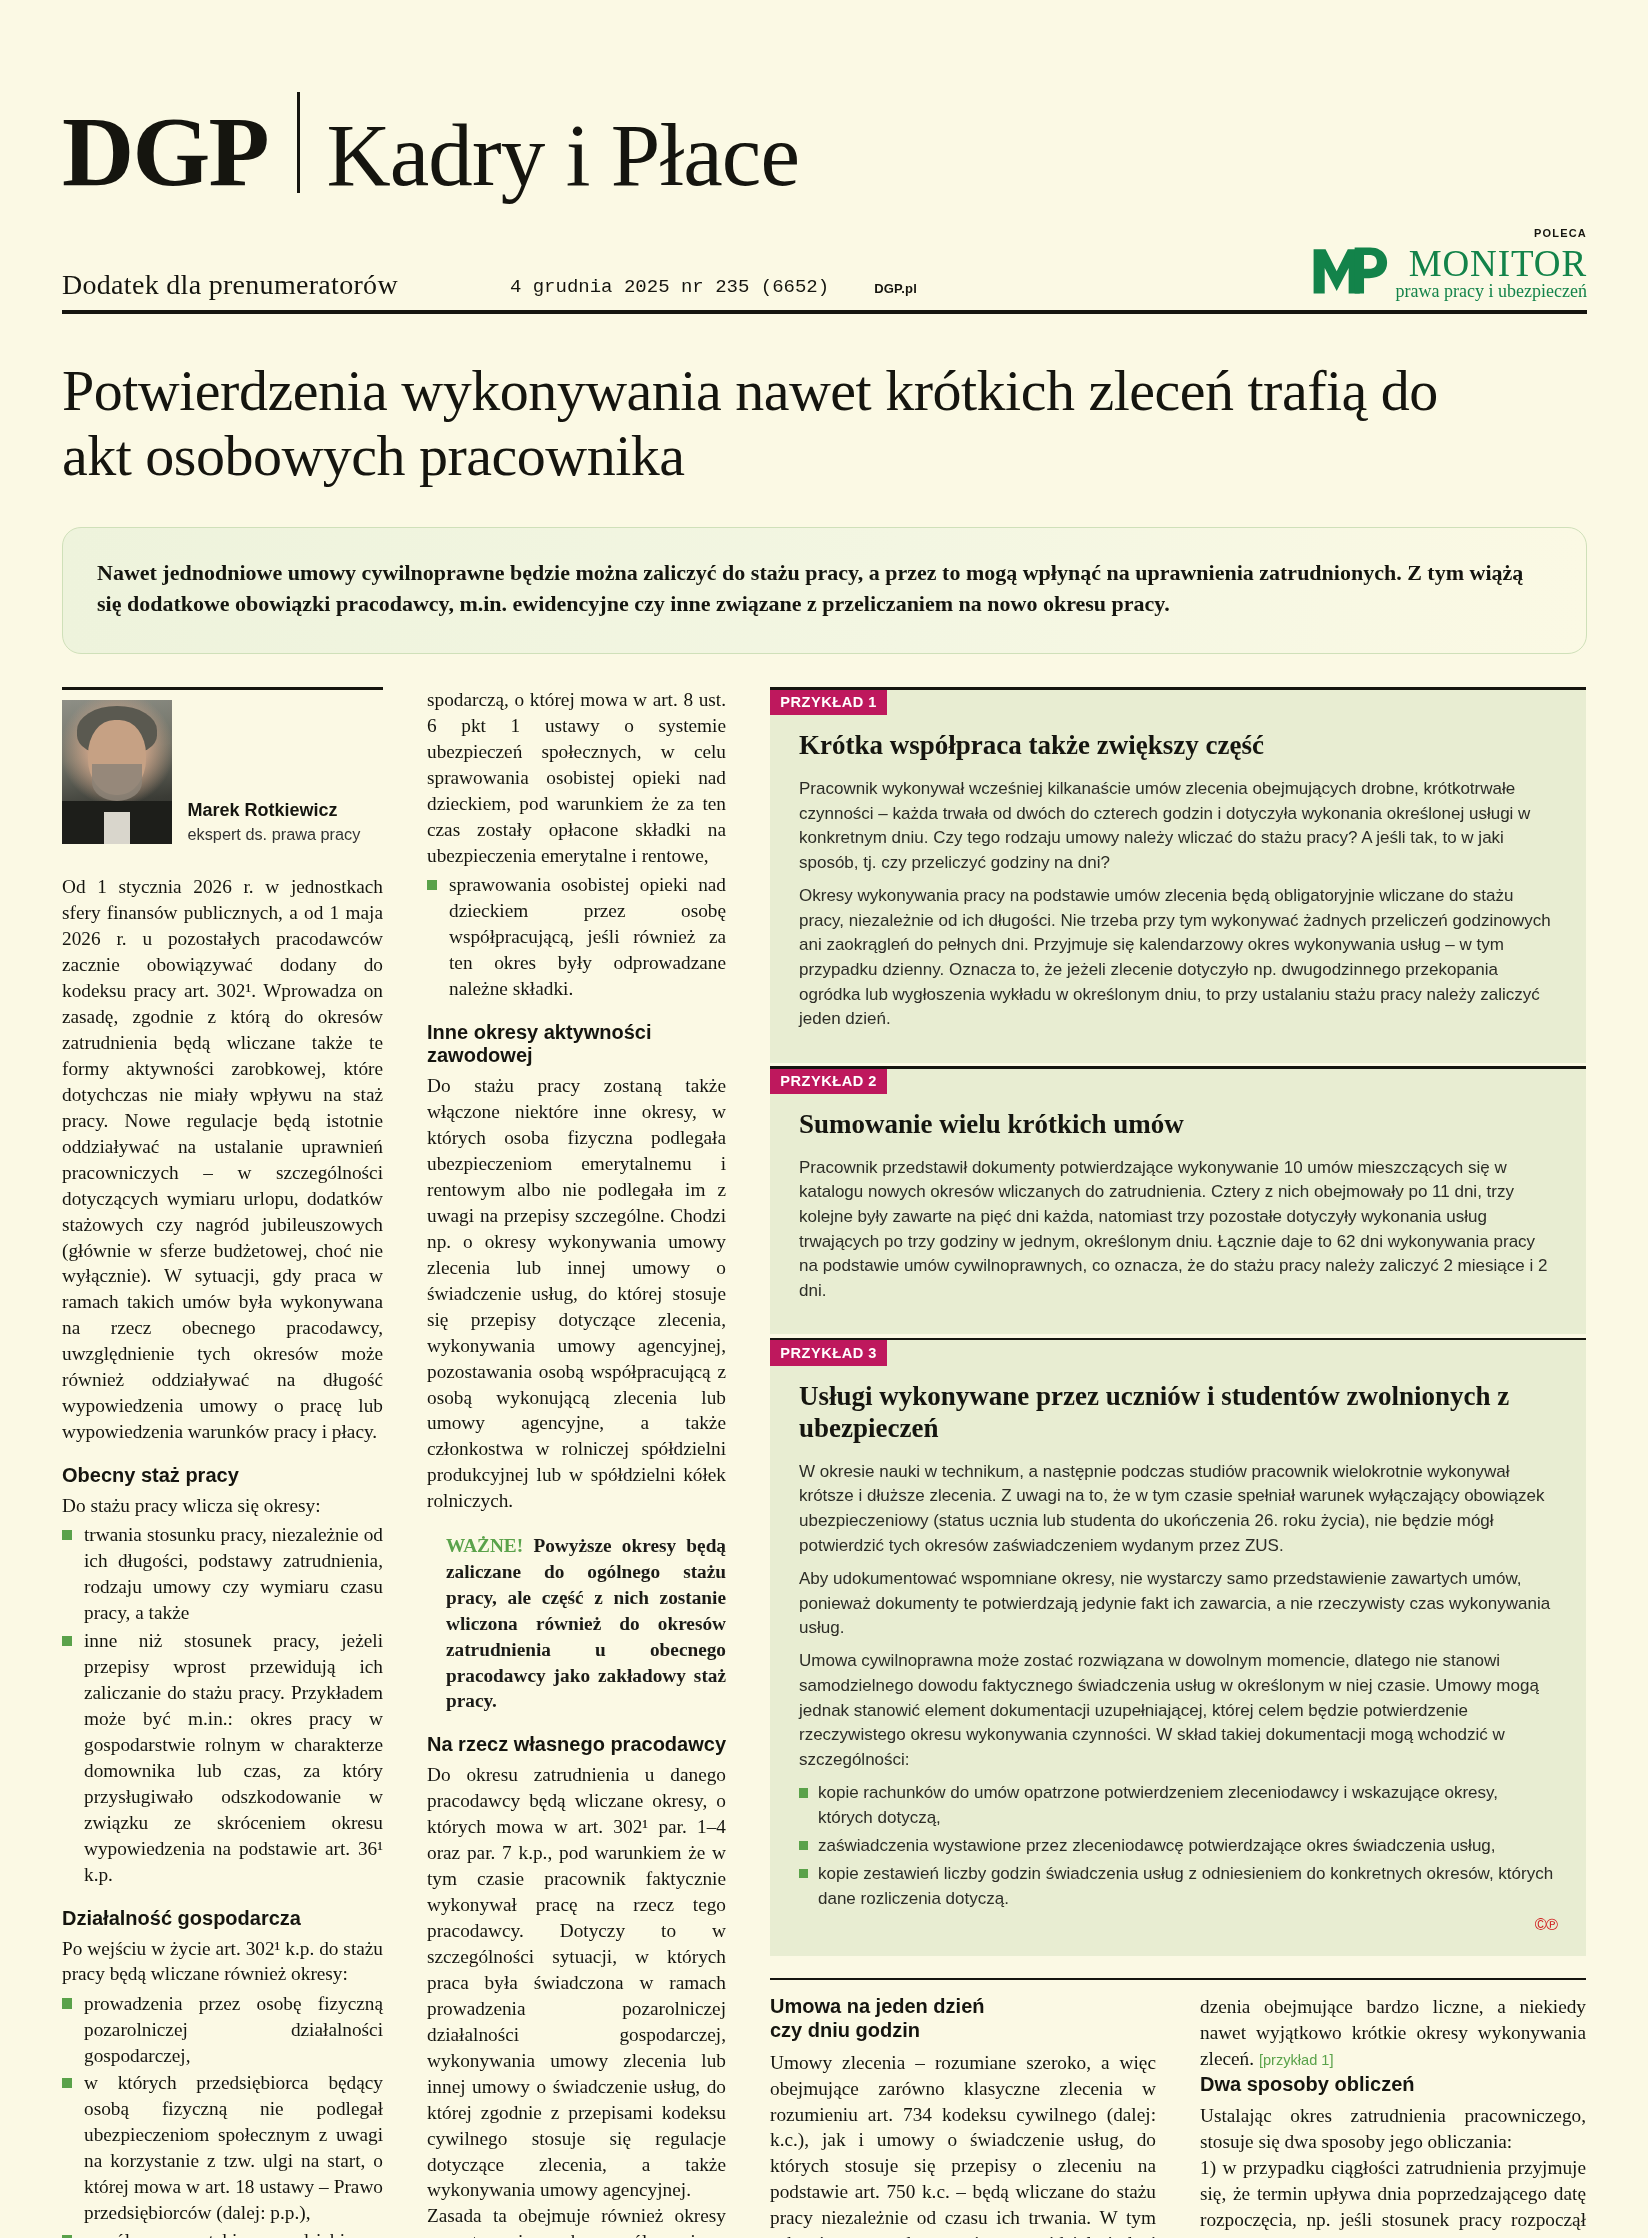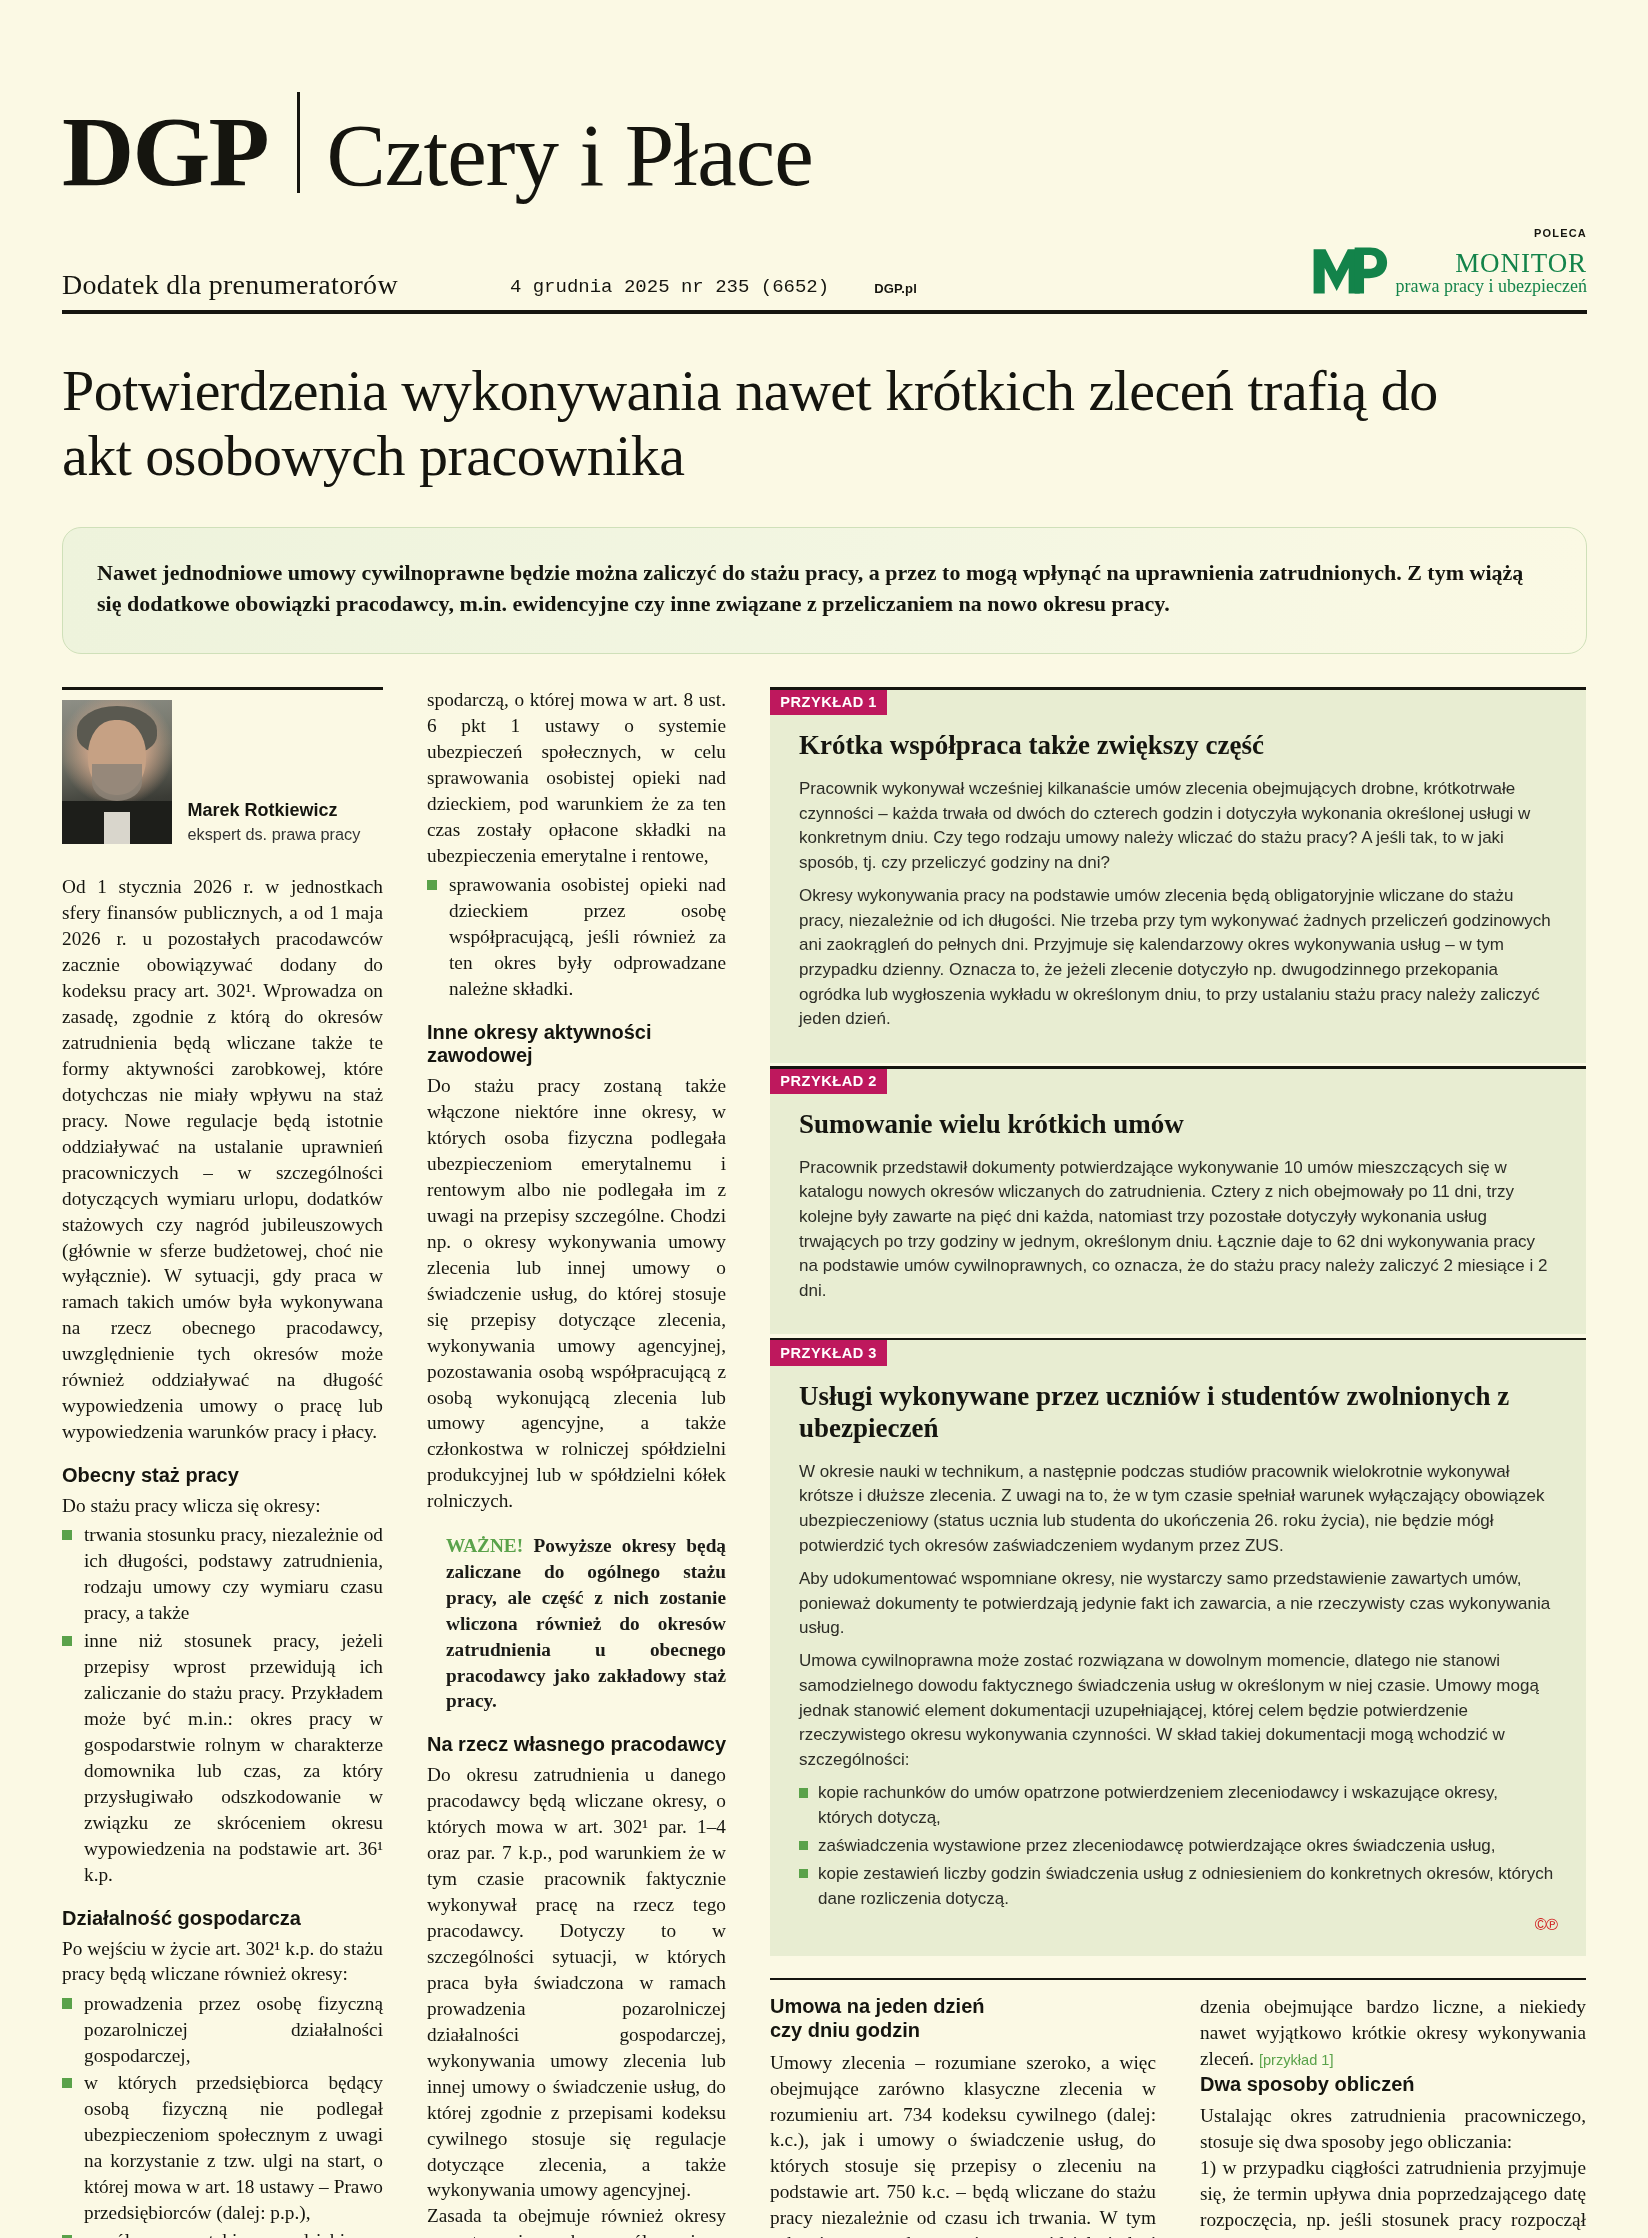--- a/index.html
+++ b/index.html
@@ -91,21 +91,21 @@
     font-weight:700;
     letter-spacing:1.2px;
     color:#15150f;
     margin-bottom:5.2px;
   }
   .monitor-row{display:flex;align-items:center;justify-content:flex-end;}
   .mp-mark{margin-right:6.9px;}
   .monitor-text{text-align:right;line-height:1;}
   .monitor-word{
     font-family:"Liberation Serif", serif;
-    font-size:27px;
+    font-size:37px;
     font-weight:400;
     letter-spacing:0.9px;
     color:#13834a;
   }
   .monitor-sub{
     font-family:"Liberation Serif", serif;
     font-size:18px;
     color:#13834a;
     margin-top:0.9px;
   }
@@ -307,21 +307,21 @@
   }
 </style>
 </head>
 <body>
 
 <div class="page">
 
   <div class="masthead">
     <div class="logo-dgp">DGP</div>
     <div class="logo-divider"></div>
-    <div class="logo-title">Cztery i Płace</div>
+    <div class="logo-title">Kadry i Płace</div>
   </div>
 
   <div class="inforow">
     <div class="sub-label">Dodatek dla prenumeratorów</div>
     <div class="issue-date">4 grudnia 2025 nr 235 (6652)</div>
     <div class="dgp-pl">DGP.pl</div>
 
     <div class="monitor-block">
       <div class="poleca">POLECA</div>
       <div class="monitor-row">

